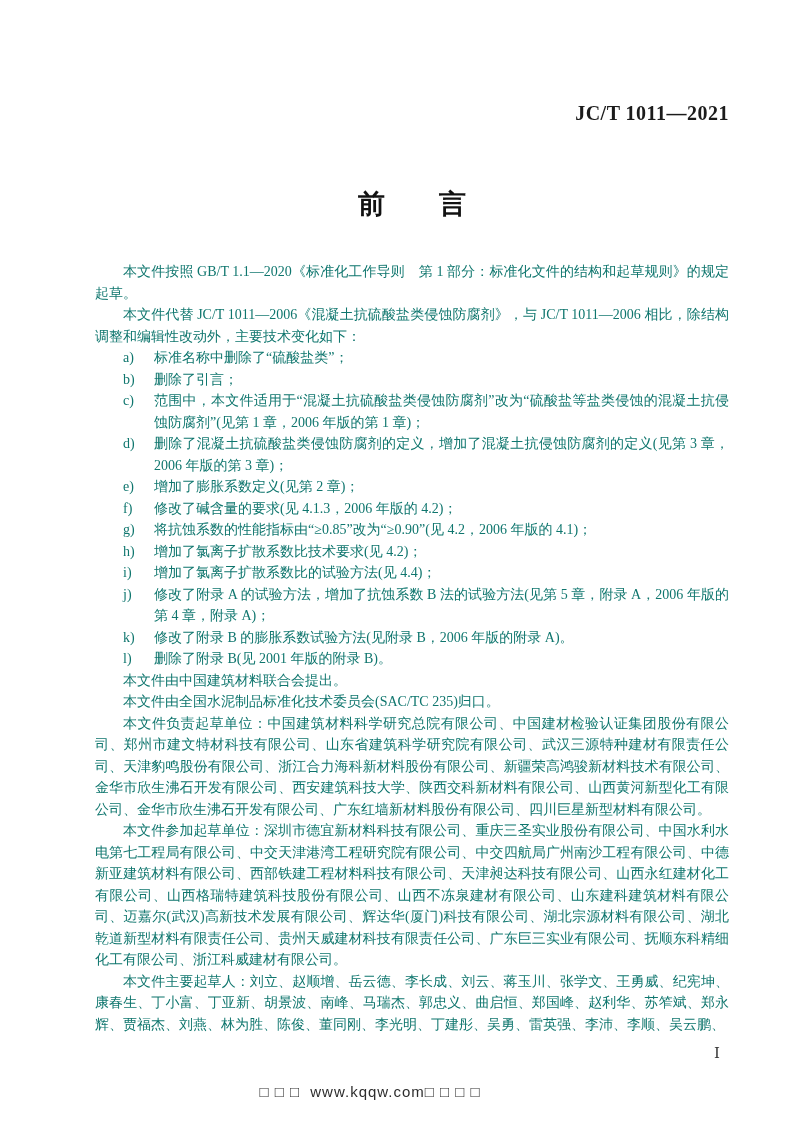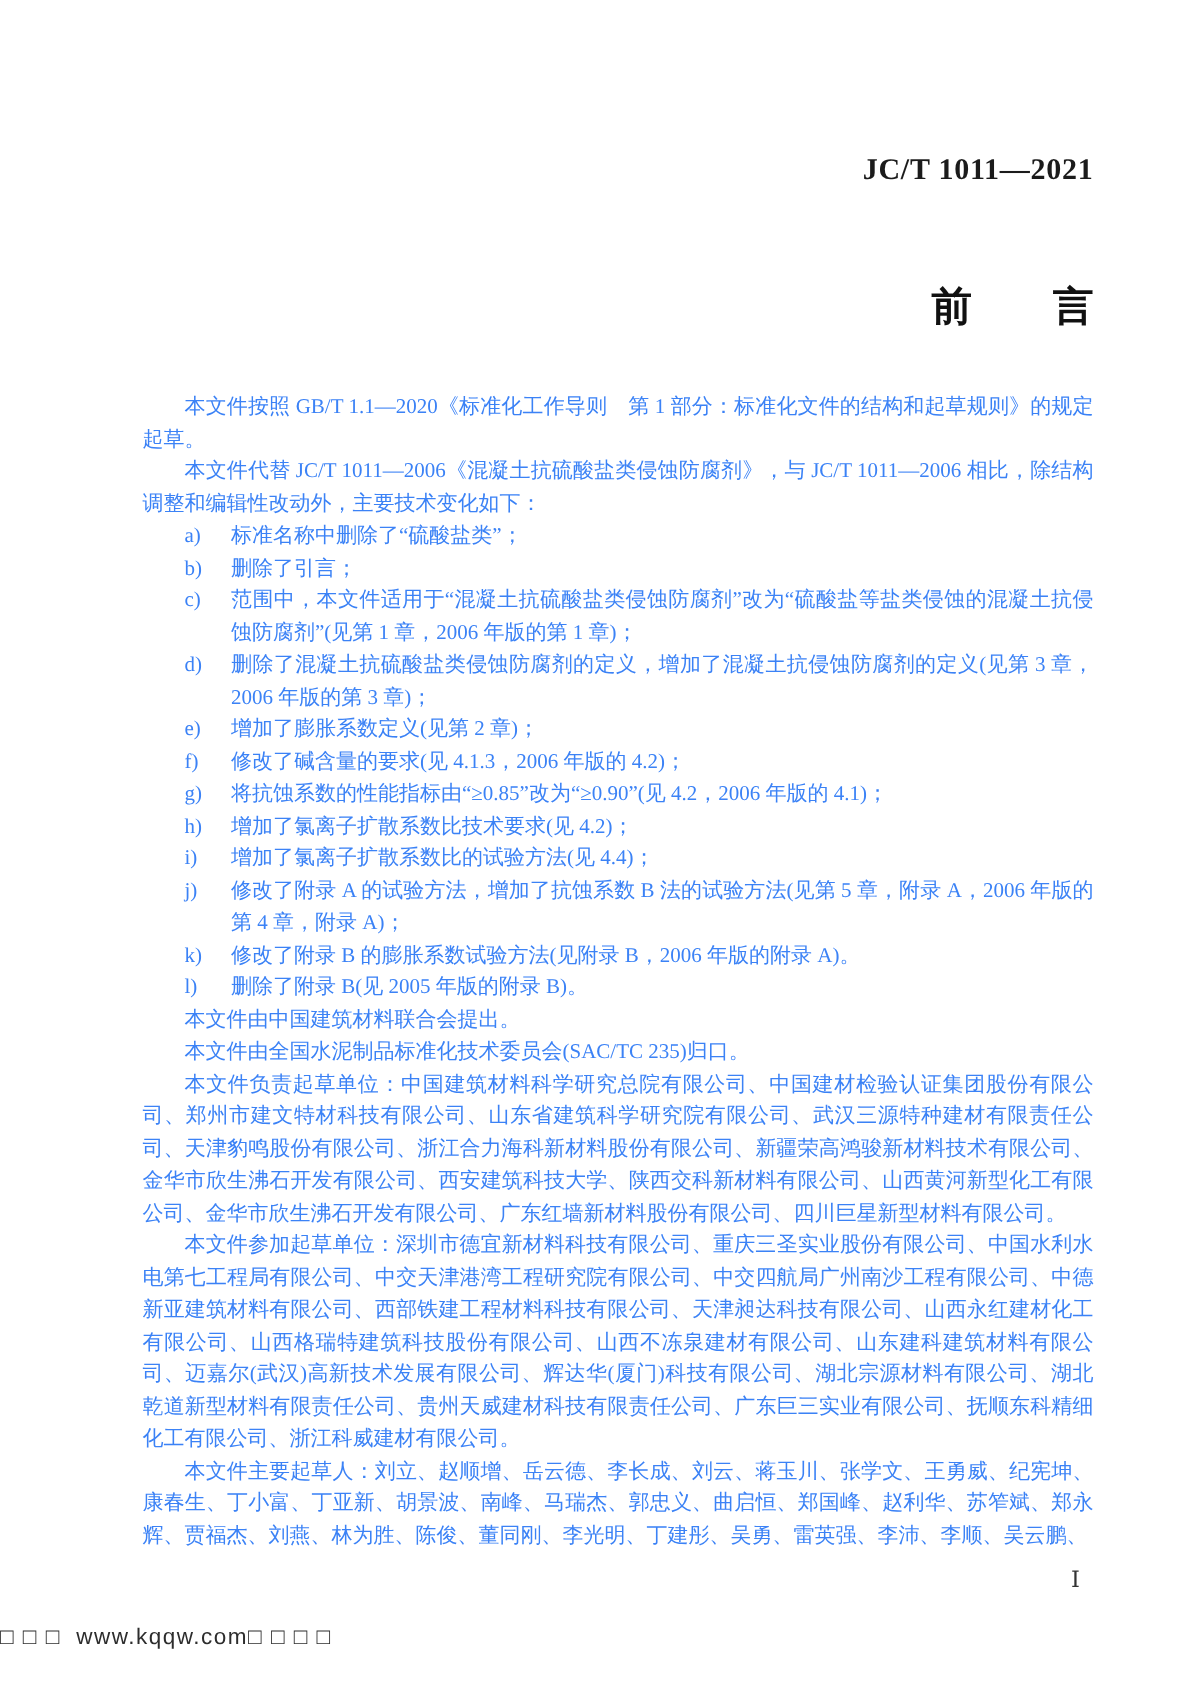--- a/index.html
+++ b/index.html
@@ -24,35 +24,35 @@
     text-align: right;
     font-size: 20px;
     font-weight: bold;
     letter-spacing: 0.5px;
   }
   .doc-title {
     position: absolute;
     top: 186px;
     left: 95px;
     right: 71px;
-    text-align: right;
+    text-align: center;
     font-size: 27px;
     font-weight: bold;
     font-family: "Liberation Sans", "DejaVu Sans", sans-serif;
     color: #111;
   }
   .content {
     position: absolute;
     top: 261px;
     left: 95px;
     width: 634px;
     font-size: 14px;
     line-height: 21.5px;
     text-align: justify;
-    color: #3b82f6;
+    color: #0f766e;
   }
   .para {
     margin: 0;
     text-indent: 2em;
   }
   .li {
     display: flex;
     padding-left: 28px;
   }
   .li-marker {
@@ -68,21 +68,21 @@
     top: 1044px;
     right: 80px;
     font-size: 15px;
     color: #333;
   }
   .watermark {
     position: absolute;
     top: 1083px;
     left: 0;
     width: 740px;
-    text-align: left;
+    text-align: center;
     font-size: 15px;
     color: #2d2d2d;
     font-family: "Liberation Sans", "DejaVu Sans", sans-serif;
     letter-spacing: 1px;
     white-space: pre;
   }
 </style>
 </head>
 <body>
 
@@ -134,21 +134,21 @@
       <div class="li">
         <span class="li-marker">j)</span>
         <div class="li-text">修改了附录 A 的试验方法，增加了抗蚀系数 B 法的试验方法(见第 5 章，附录 A，2006 年版的第 4 章，附录 A)；</div>
       </div>
       <div class="li">
         <span class="li-marker">k)</span>
         <div class="li-text">修改了附录 B 的膨胀系数试验方法(见附录 B，2006 年版的附录 A)。</div>
       </div>
       <div class="li">
         <span class="li-marker">l)</span>
-        <div class="li-text">删除了附录 B(见 2005 年版的附录 B)。</div>
+        <div class="li-text">删除了附录 B(见 2001 年版的附录 B)。</div>
       </div>
       <p class="para">本文件由中国建筑材料联合会提出。</p>
       <p class="para">本文件由全国水泥制品标准化技术委员会(SAC/TC 235)归口。</p>
       <p class="para">本文件负责起草单位：中国建筑材料科学研究总院有限公司、中国建材检验认证集团股份有限公司、郑州市建文特材科技有限公司、山东省建筑科学研究院有限公司、武汉三源特种建材有限责任公司、天津豹鸣股份有限公司、浙江合力海科新材料股份有限公司、新疆荣高鸿骏新材料技术有限公司、金华市欣生沸石开发有限公司、西安建筑科技大学、陕西交科新材料有限公司、山西黄河新型化工有限公司、金华市欣生沸石开发有限公司、广东红墙新材料股份有限公司、四川巨星新型材料有限公司。</p>
       <p class="para">本文件参加起草单位：深圳市德宜新材料科技有限公司、重庆三圣实业股份有限公司、中国水利水电第七工程局有限公司、中交天津港湾工程研究院有限公司、中交四航局广州南沙工程有限公司、中德新亚建筑材料有限公司、西部铁建工程材料科技有限公司、天津昶达科技有限公司、山西永红建材化工有限公司、山西格瑞特建筑科技股份有限公司、山西不冻泉建材有限公司、山东建科建筑材料有限公司、迈嘉尔(武汉)高新技术发展有限公司、辉达华(厦门)科技有限公司、湖北宗源材料有限公司、湖北乾道新型材料有限责任公司、贵州天威建材科技有限责任公司、广东巨三实业有限公司、抚顺东科精细化工有限公司、浙江科威建材有限公司。</p>
       <p class="para">本文件主要起草人：刘立、赵顺增、岳云德、李长成、刘云、蒋玉川、张学文、王勇威、纪宪坤、康春生、丁小富、丁亚新、胡景波、南峰、马瑞杰、郭忠义、曲启恒、郑国峰、赵利华、苏笮斌、郑永辉、贾福杰、刘燕、林为胜、陈俊、董同刚、李光明、丁建彤、吴勇、雷英强、李沛、李顺、吴云鹏、</p>
     </div>
 
   <div class="page-num">Ⅰ</div>
 

